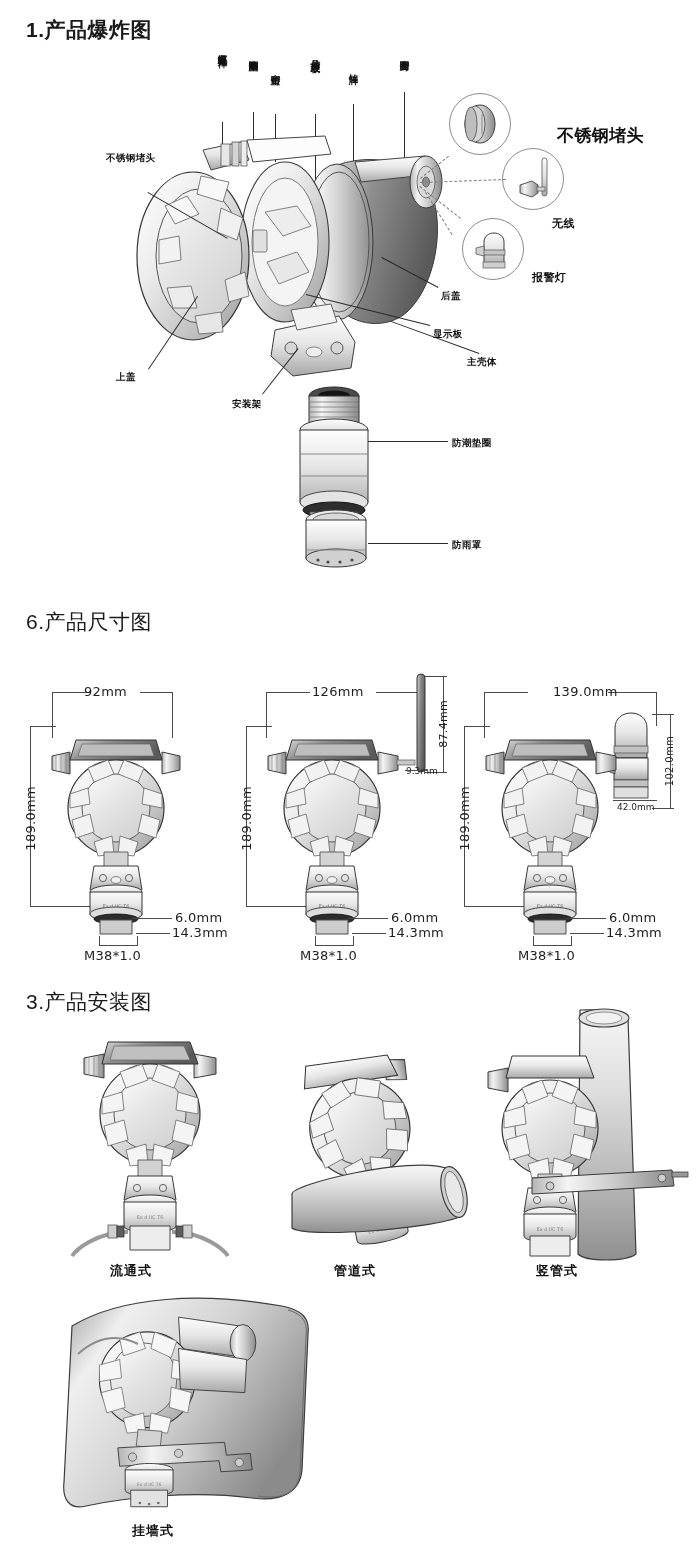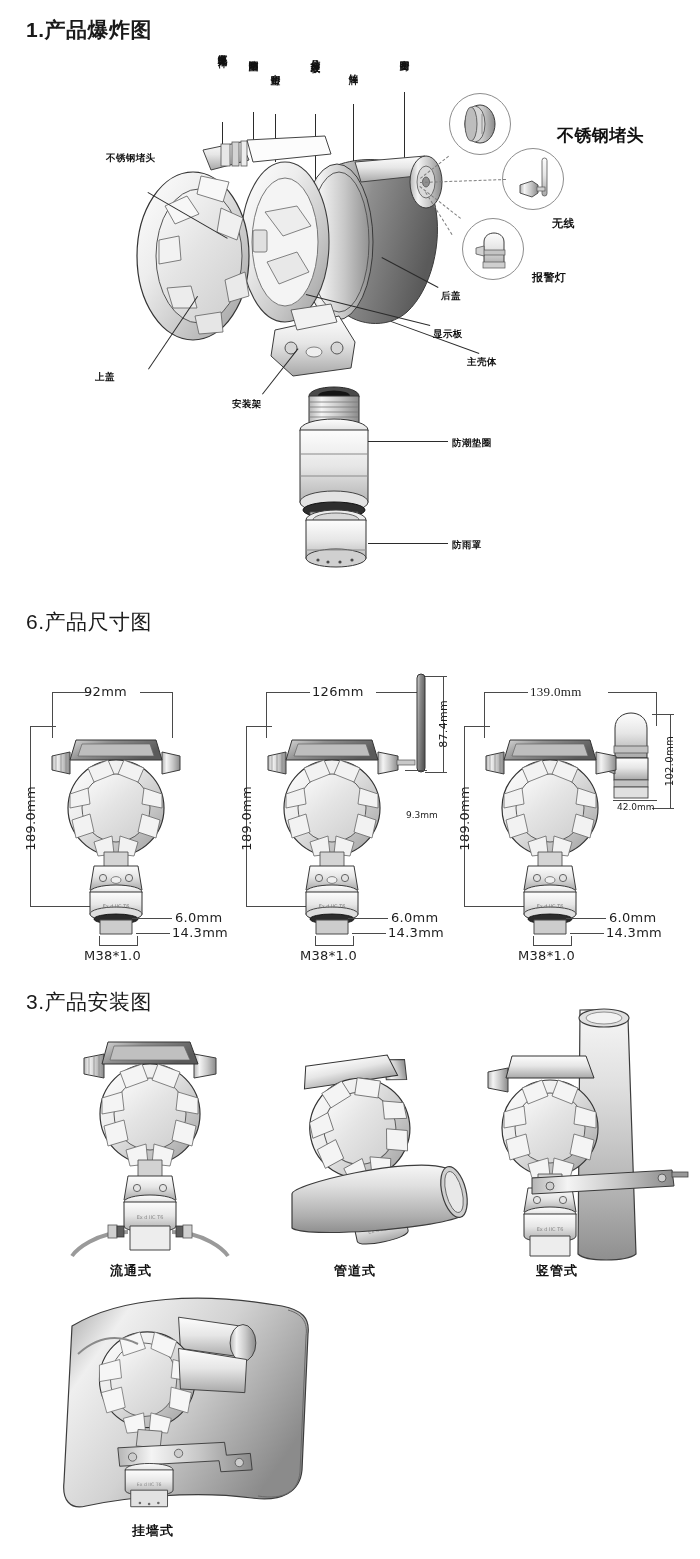--- a/index.html
+++ b/index.html
@@ -220,21 +220,21 @@
         <circle cx="212" cy="228" r="6" fill="#d6d6d6" stroke="#555" stroke-width="1"></circle>
         <ellipse cx="189" cy="232" rx="8" ry="5" fill="#eee" stroke="#666" stroke-width="0.8"></ellipse>
         <path d="M166,190 L206,184 L212,202 L172,210 Z" fill="#f2f2f2" stroke="#555" stroke-width="0.9"></path>
       </g>
     </svg>
   </div>
 
   <div class="callout" style="left:106px; top:152px;">不锈钢堵头</div>
   <div class="leader diag" style="left:148px; top:192px; width:92px; transform:rotate(30deg);"></div>
 
-  <div class="callout" style="left:95px; top:371px;">上盖</div>
+  <div class="callout" style="left:116px; top:371px;">上盖</div>
   <div class="leader diag" style="left:148px; top:369px; width:88px; transform:rotate(-56deg);"></div>
 
   <div class="callout" style="left:232px; top:398px;">安装架</div>
   <div class="leader diag" style="left:262px; top:394px; width:58px; transform:rotate(-52deg);"></div>
 
   <div class="callout" style="left:441px; top:290px;">后盖</div>
   <div class="leader diag" style="left:438px; top:288px; width:64px; transform:rotate(-152deg);"></div>
 
   <div class="callout" style="left:433px; top:328px;">显示板</div>
   <div class="leader diag" style="left:430px; top:326px; width:128px; transform:rotate(-166deg);"></div>
@@ -420,21 +420,21 @@
 
     <div class="art" style="left:412px; top:672px;">
       <svg width="20" height="110" viewBox="0 0 20 110">
         <rect x="5" y="2" width="8" height="98" rx="4" fill="url(#gDark)" stroke="#333" stroke-width="1"></rect>
       </svg>
     </div>
     <div class="dimline v" style="left:443px; top:676px; height:96px;"></div>
     <div class="dimline h" style="left:425px; top:676px; width:22px;"></div>
     <div class="dimline h" style="left:425px; top:772px; width:22px;"></div>
     <div class="dim vert" style="left:437px; top:700px; font-size:11px;">87.4mm</div>
-    <div class="dim small" style="left:406px; top:810px;">9.3mm</div>
+    <div class="dim small" style="left:406px; top:766px;">9.3mm</div>
     <div class="dimline h" style="left:405px; top:770px; width:22px;"></div>
 
     <div class="art" style="left:264px; top:716px;">
       <svg width="150" height="224" viewBox="0 0 150 224">
         <path d="M4,40 L22,36 L22,58 L4,54 Z" fill="url(#gRing)" stroke="#3c3c3c" stroke-width="1"></path>
         <g stroke="#7f7f7f" stroke-width="0.7">
             <path d="M8,40 L8,54"></path>
             <path d="M13,38 L13,56"></path>
             <path d="M18,37 L18,57"></path>
           </g>
@@ -478,21 +478,21 @@
     <div class="dimline v" style="left:315px; top:936px; height:10px;"></div>
     <div class="dimline v" style="left:353px; top:936px; height:10px;"></div>
     <div class="dim" style="left:300px; top:948px;">M38*1.0</div>
   </div>
 
   <div>
     <div class="dimline h" style="left:484px; top:692px; width:44px;"></div>
     <div class="dimline h" style="left:608px; top:692px; width:48px;"></div>
     <div class="dimline v" style="left:484px; top:692px; height:46px;"></div>
     <div class="dimline v" style="left:656px; top:692px; height:34px;"></div>
-    <div class="dim" style="left:530px; top:684px;font-family:Liberation Serif, serif;">139.0mm</div>
+    <div class="dim" style="left:553px; top:684px;">139.0mm</div>
 
     <div class="dimline v" style="left:464px; top:726px; height:180px;"></div>
     <div class="dimline h" style="left:464px; top:726px; width:26px;"></div>
     <div class="dimline h" style="left:464px; top:906px; width:60px;"></div>
     <div class="dim vert" style="left:457px; top:786px;">189.0mm</div>
 
     <div class="art" style="left:605px; top:700px;">
       <svg width="52" height="110" viewBox="0 0 52 110">
         <path d="M10,28 C10,8 42,8 42,28 L42,58 L10,58 Z" fill="url(#gMetalV)" stroke="#333" stroke-width="1"></path>
         <rect x="9" y="46" width="34" height="7" fill="#c2c2c2" stroke="#555" stroke-width="0.8"></rect>

